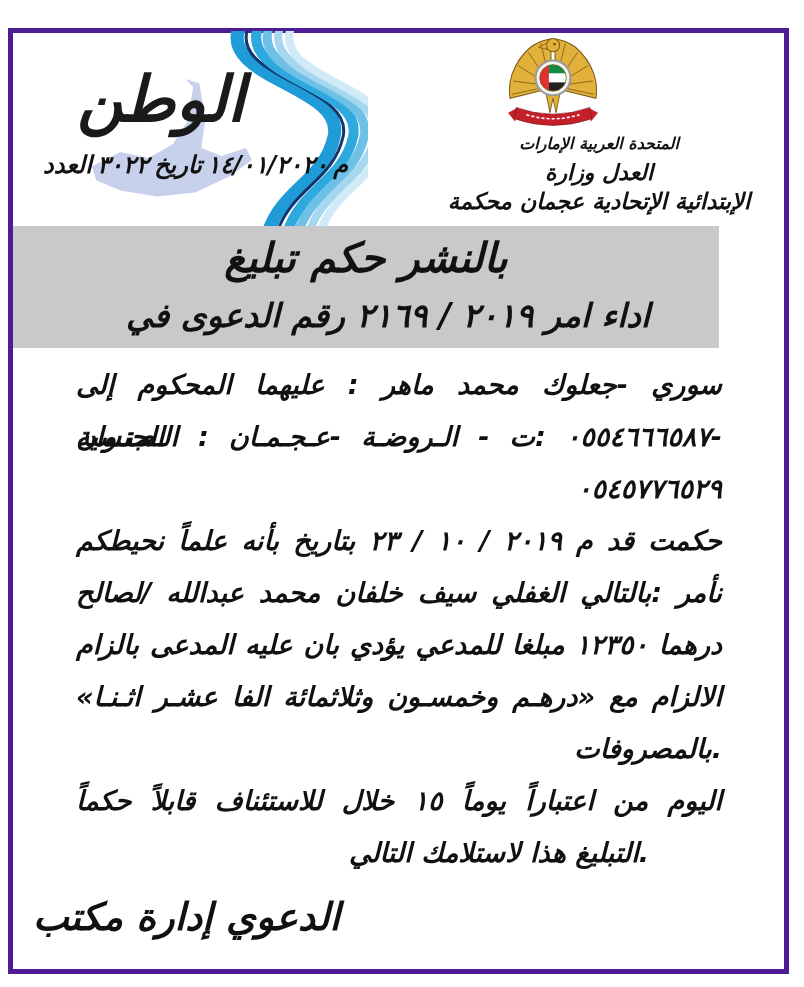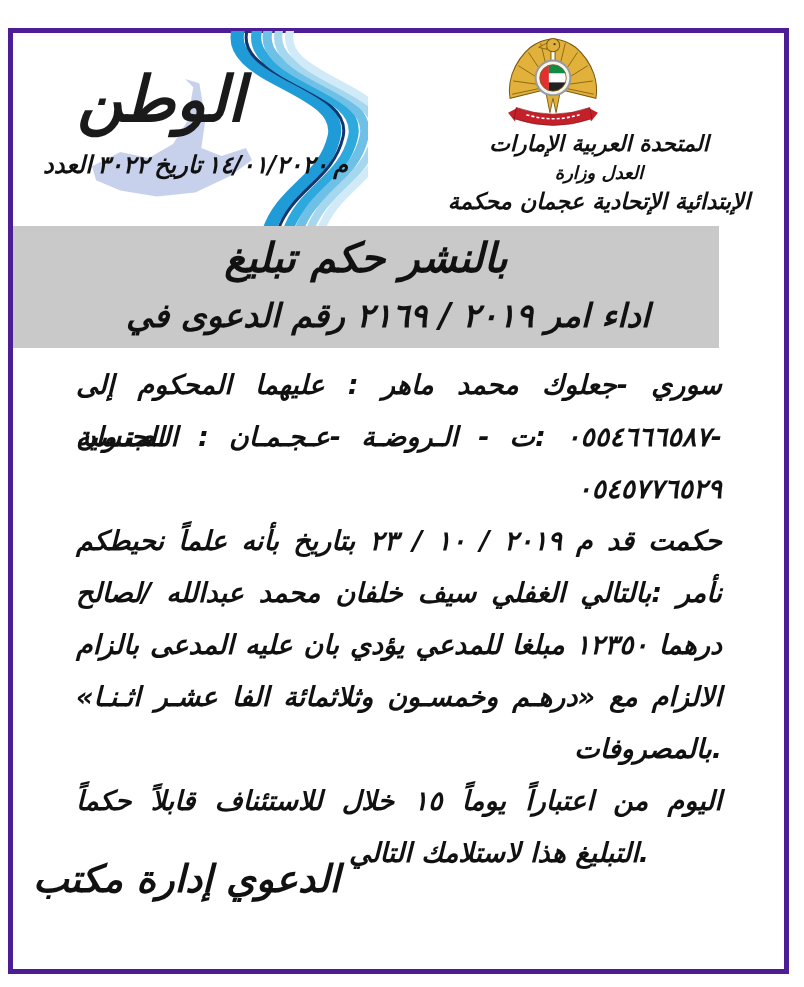--- a/index.html
+++ b/index.html
@@ -16,38 +16,38 @@
   .wave{position:absolute;left:183px;top:-2px;width:172px;height:200px;z-index:2;}
 
   .logo{position:absolute;left:36px;top:30px;width:224px;z-index:3;text-align:center;
         font-size:63px;font-weight:bold;color:#1a1a1a;letter-spacing:-1px;}
   .issue{position:absolute;left:30px;top:118px;width:268px;z-index:3;text-align:center;
          font-size:24px;font-weight:bold;word-spacing:-3px;white-space:nowrap;}
 
   .emblem{position:absolute;left:493px;top:2px;width:94px;height:94px;z-index:3;}
   .authority{position:absolute;left:398px;top:96px;width:376px;z-index:3;text-align:center;
              font-weight:bold;}
-  .authority .a1{font-size:22px;line-height:29px;}
-  .authority .a2{font-size:18px;line-height:29px;}
+  .authority .a1{font-size:16px;line-height:29px;}
+  .authority .a2{font-size:22px;line-height:29px;}
   .authority .a3{font-size:22.5px;line-height:29px;white-space:nowrap;}
 
   .banner{position:absolute;left:0;top:193px;width:706px;height:122px;background:#c9c9c9;z-index:4;
           text-align:center;font-weight:bold;}
   .banner .b1{font-size:41px;line-height:60px;margin-top:2px;}
   .banner .b2{font-size:33px;line-height:56px;padding-left:44px;}
 
   .bodytext{position:absolute;left:0;top:326px;width:719px;z-index:4;
             padding:0 10px 0 63px;font-weight:bold;font-size:27px;}
   .ln{height:52px;line-height:52px;white-space:nowrap;}
   .just{text-align:justify;text-align-last:justify;white-space:normal;}
   .rt{text-align:right;}
   .lf{text-align:right;}
   .indent{text-align:center;padding-left:200px;}
 
-  .sig{position:absolute;left:20px;top:824px;z-index:5;font-size:38px;font-weight:bold;white-space:nowrap;}
+  .sig{position:absolute;left:20px;top:862px;z-index:5;font-size:38px;font-weight:bold;white-space:nowrap;}
 </style>
 </head>
 <body>
 
 <div class="page">
   <div class="ad">
 
     <svg class="watermark" viewBox="0 0 170 160">
       <path d="M6,92 L34,78 L62,84 L86,70 L100,48 L106,14 L98,6 L112,10 L118,46 L114,74 L134,82 L158,74 L164,86 L142,102 L108,118 L70,122 L34,116 L10,106 Z" fill="#b6c1e5" opacity="0.75"></path>
     </svg>

